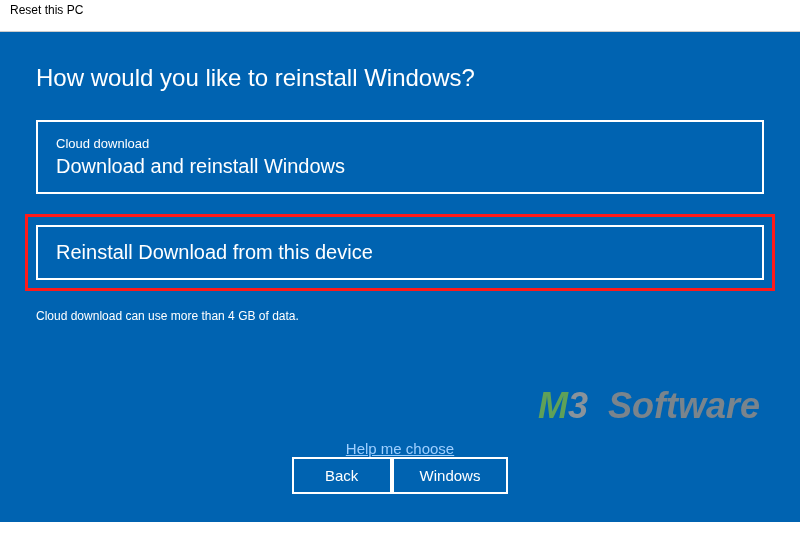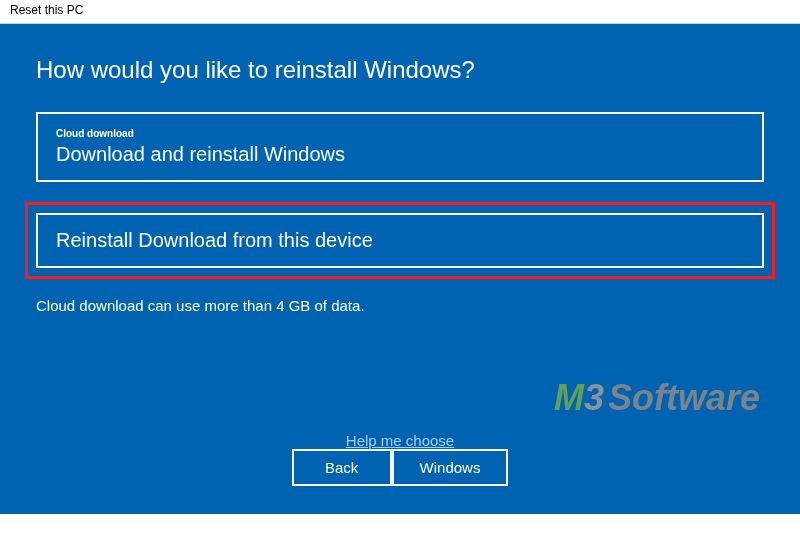--- a/index.html
+++ b/index.html
@@ -8,21 +8,21 @@
       padding: 0;
     }
     body {
       font-family: 'Segoe UI', Tahoma, sans-serif;
       background: #fff;
       width: 800px;
       height: 534px;
       overflow: hidden;
     }
     .titlebar {
-      height: 24px;
+      height: 32px;
       background: #fff;
       border-bottom: 1px solid #ccc;
       padding: 3px 10px;
       font-size: 12px;
       color: #000;
     }
     .dialog-body {
       background: #0063b1;
       height: 490px;
       padding: 32px 36px 20px 36px;
@@ -34,40 +34,40 @@
       font-weight: 400;
       margin-bottom: 28px;
     }
     .option-box {
       border: 2px solid #fff;
       padding: 14px 18px;
       margin-bottom: 20px;
       cursor: pointer;
     }
     .option-title {
-      font-weight: 700;
-      font-size: 10px;
+      font-weight: 400;
+      font-size: 13px;
       margin-bottom: 4px;
     }
     .option-desc {
       font-size: 20px;
       font-weight: 400;
     }
     .highlight-wrap {
       border: 3px solid #ff1a1a;
       padding: 8px;
       margin-bottom: 18px;
       margin-left: -11px;
       margin-right: -11px;
     }
     .highlight-wrap .option-box {
       margin-bottom: 0;
     }
     .note-text {
-      font-size: 15px;
+      font-size: 12px;
       margin-top: 0;
     }
     .watermark {
       position: absolute;
       right: 40px;
       bottom: 95px;
       font-size: 36px;
       font-weight: 700;
       font-style: italic;
       opacity: 0.9;
@@ -76,21 +76,21 @@
     .wm-m {
       color: #6aa84f;
     }
     .wm-3 {
       color: #999;
     }
     .wm-soft {
       color: #888;
       font-style: italic;
       font-weight: 600;
-      margin-left: 4px;
+      margin-left: 20px;
     }
     .footer {
       position: absolute;
       bottom: 28px;
       left: 36px;
       right: 36px;
       display: flex;
       justify-content: space-between;
       align-items: center;
       flex-direction: column;

